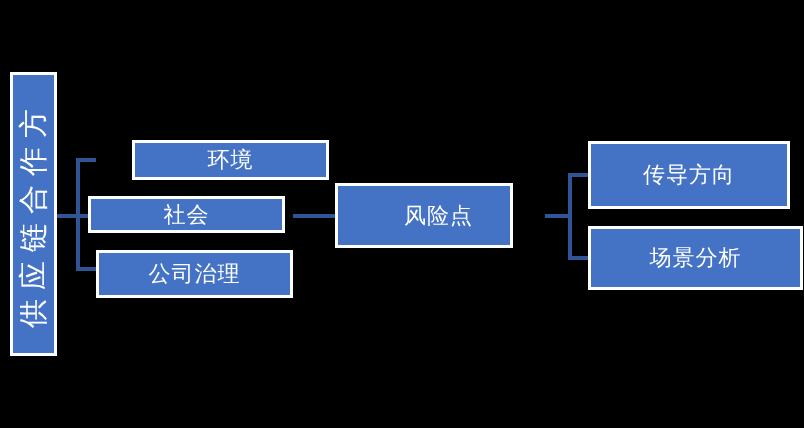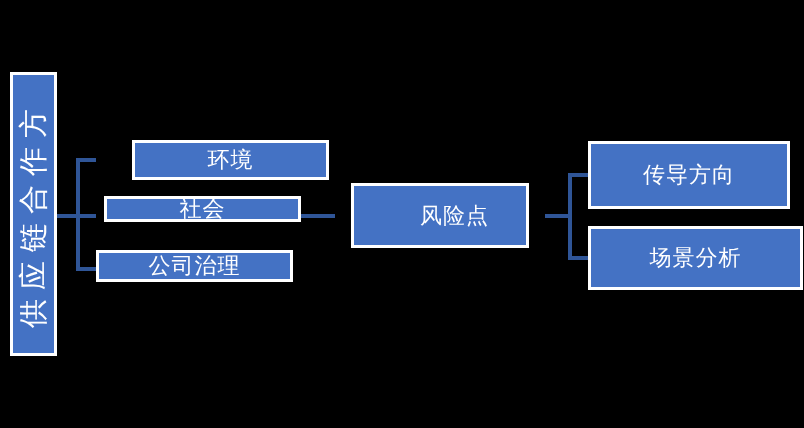--- a/index.html
+++ b/index.html
@@ -37,23 +37,23 @@
   .n-root .vtext {
     position: absolute;
     left: 50%;
     top: 50%;
     transform: translate(-50%, -50%) rotate(-90deg);
     font-size: 29px;
     letter-spacing: 9px;
     white-space: nowrap;
   }
   .n-env { left: 96px;  top: 140px; width: 197px; height: 40px; margin-left: 36px; }
-  .n-soc { left: 104px;  top: 196px; width: 197px; height: 26px; }
-  .n-gov { left: 96px;  top: 250px; width: 197px; height: 32px; text-align: center; }
-  .n-risk { left: 351px; top: 183px; width: 178px; height: 65px; padding-left: 29px; }
+  .n-soc { left: 88px;  top: 196px; width: 197px; height: 37px; }
+  .n-gov { left: 96px;  top: 250px; width: 197px; height: 48px; text-align: center; }
+  .n-risk { left: 335px; top: 183px; width: 178px; height: 65px; padding-left: 29px; }
   .n-dir { left: 588px; top: 141px; width: 202px; height: 68px; }
   .n-scn { left: 588px; top: 226px; width: 215px; height: 64px; align-items: center; }
   
   .c-l-h  { left: 55px;  top: 214px; width: 23px;  height: 4px; }
   .c-l-v  { left: 76px;  top: 158px; width: 4px;   height: 113px; }
   .c-l-s1 { left: 78px;  top: 158px; width: 18px;  height: 4px; }
   .c-l-s2 { left: 78px;  top: 214px; width: 18px;  height: 4px; }
   .c-l-s3 { left: 78px;  top: 267px; width: 18px;  height: 4px; }
   .c-m-h  { left: 293px; top: 214px; width: 42px;  height: 4px; }
   .c-r-h  { left: 545px; top: 214px; width: 25px;  height: 4px; }

